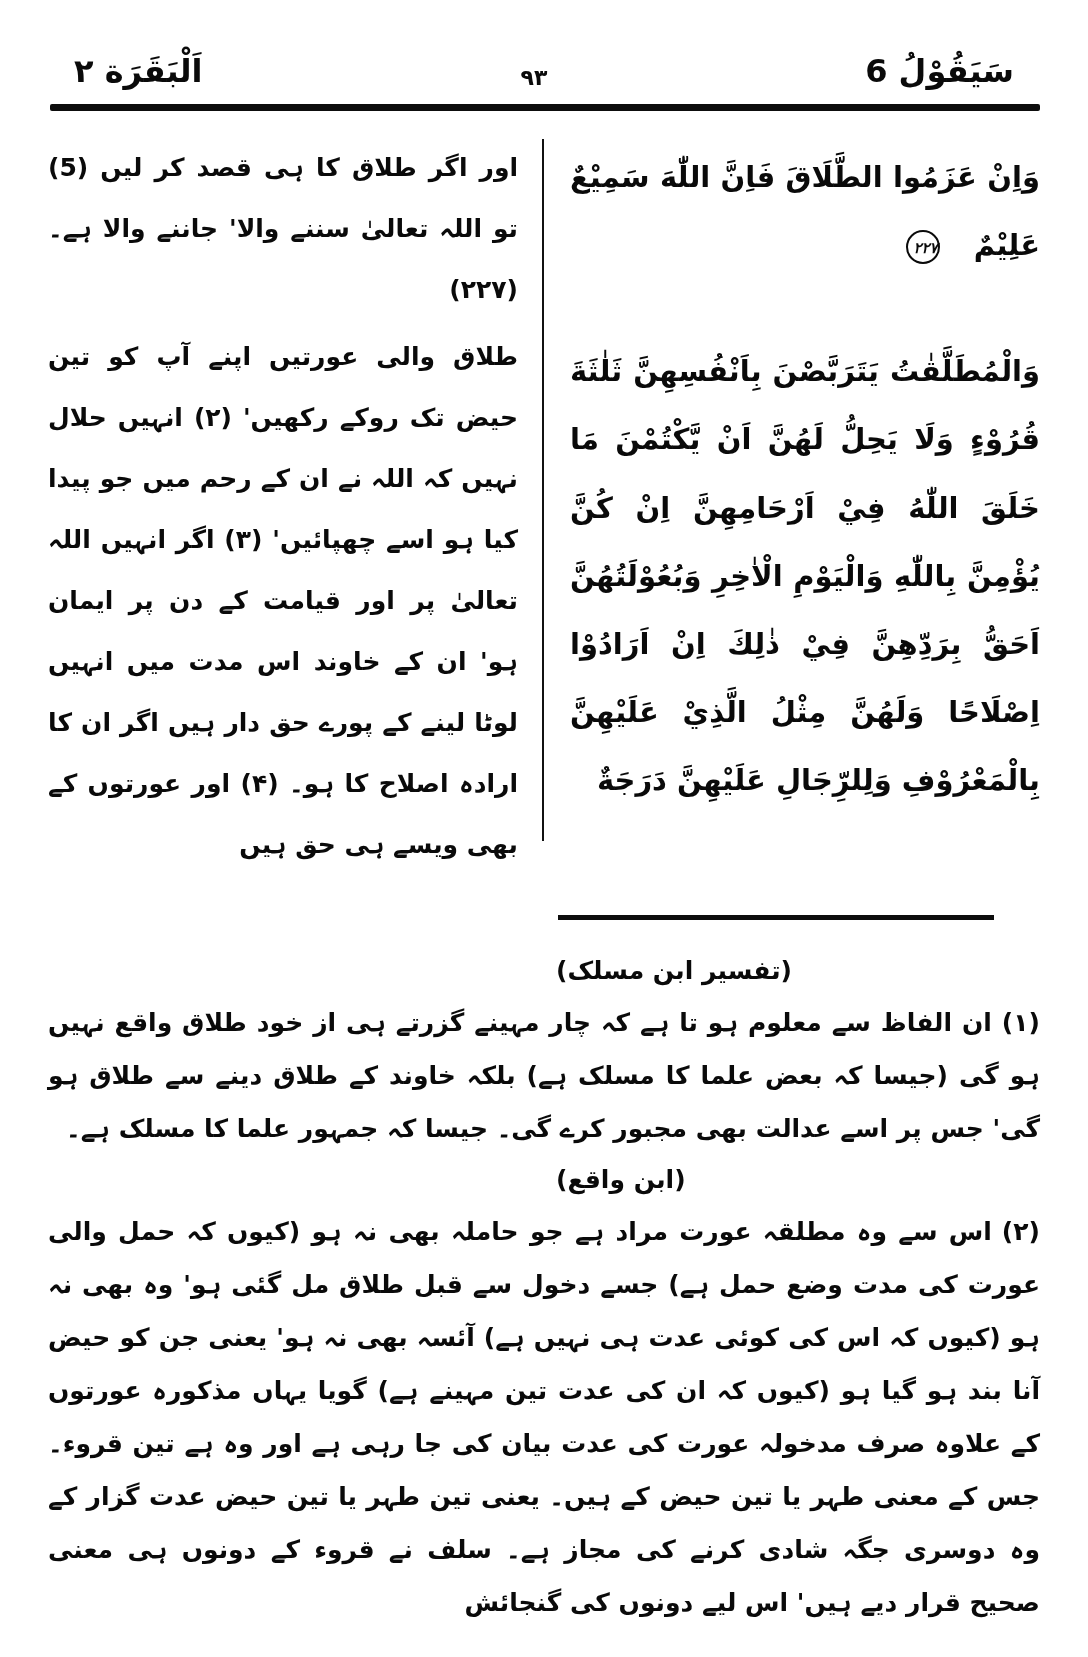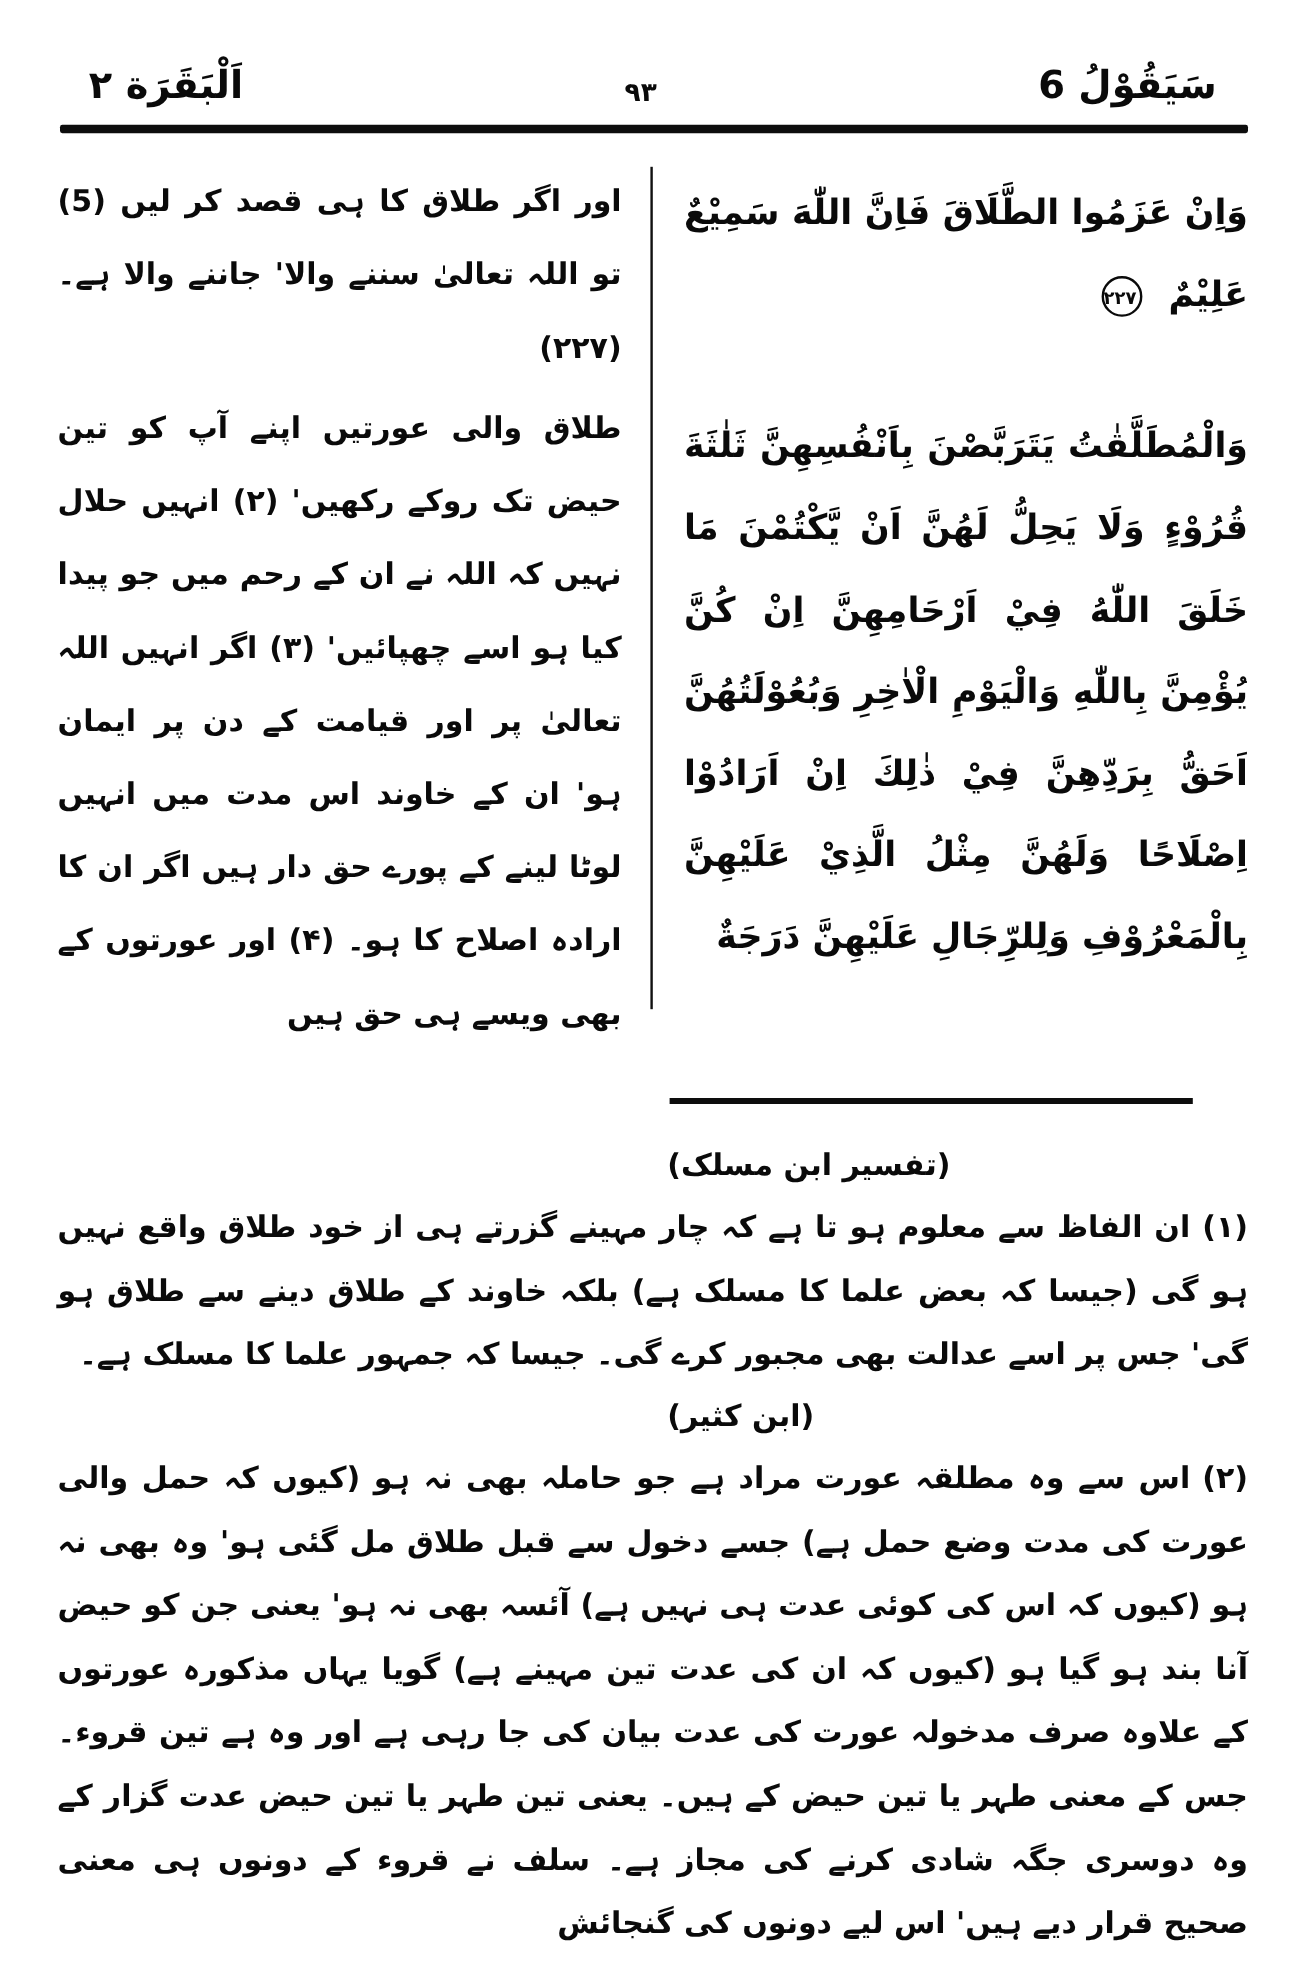--- a/index.html
+++ b/index.html
@@ -46,26 +46,27 @@
     text-align:justify;
     padding-top:8px;
   }
   .ayah-block{margin:0;}
   .ayah-gap{height:58px;}
   .ayah-marker{
     display:inline-block;
     width:34px;height:34px;
     line-height:32px;
     font-size:15px;
-    text-align:left;
+    text-align:right;
     border:2px solid #0a0a0a;
     border-radius:50%;
     vertical-align:middle;
-    margin-right:12px;
+    margin-right:24px;
     box-sizing:border-box;
+    font-style:italic;
   }
   .col-divider{
     width:2px;
     background:#111;
     margin:4px 26px 40px 24px;
   }
   .col-urdu{
     flex:1;
     font-size:25px;
     line-height:2.44;
@@ -130,19 +131,19 @@
 
   </div>
 
   <div class="fn-rule"></div>
 
   <section class="footnotes">
 
     <div class="fn-cite">(تفسیر ابن مسلک)</div>
 
     <p class="fn-item"><span class="fn-num">(۱)</span><span>ان الفاظ سے معلوم ہو تا ہے کہ چار مہینے گزرتے ہی از خود طلاق واقع نہیں ہو گی (جیسا کہ بعض علما کا مسلک ہے) بلکہ خاوند کے طلاق دینے سے طلاق ہو گی' جس پر اسے عدالت بھی مجبور کرے گی۔ جیسا کہ جمہور علما کا مسلک ہے۔</span></p>
-    <div class="fn-cite">(ابن کثیر)</div>
+    <div class="fn-cite">(ابن واقع)</div>
 
     <p class="fn-item"><span class="fn-num">(۲)</span><span>اس سے وہ مطلقہ عورت مراد ہے جو حاملہ بھی نہ ہو (کیوں کہ حمل والی عورت کی مدت وضع حمل ہے) جسے دخول سے قبل طلاق مل گئی ہو' وہ بھی نہ ہو (کیوں کہ اس کی کوئی عدت ہی نہیں ہے) آئسہ بھی نہ ہو' یعنی جن کو حیض آنا بند ہو گیا ہو (کیوں کہ ان کی عدت تین مہینے ہے) گویا یہاں مذکورہ عورتوں کے علاوہ صرف مدخولہ عورت کی عدت بیان کی جا رہی ہے اور وہ ہے تین قروء۔ جس کے معنی طہر یا تین حیض کے ہیں۔ یعنی تین طہر یا تین حیض عدت گزار کے وہ دوسری جگہ شادی کرنے کی مجاز ہے۔ سلف نے قروء کے دونوں ہی معنی صحیح قرار دیے ہیں' اس لیے دونوں کی گنجائش</span></p>
 
   </section>
 
 </div>
 
 </body></html>

